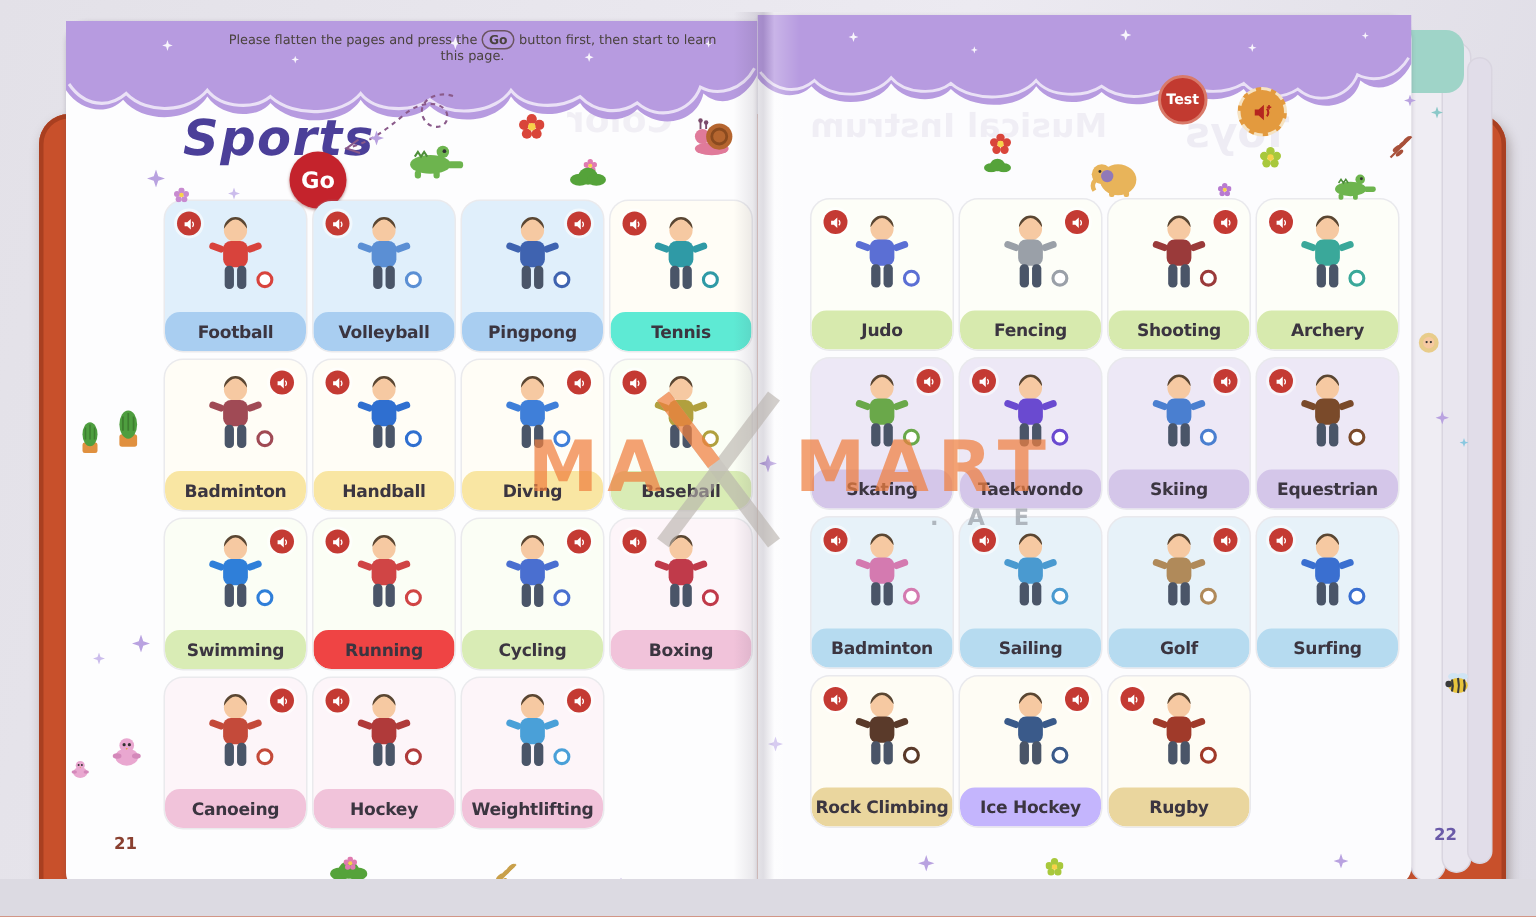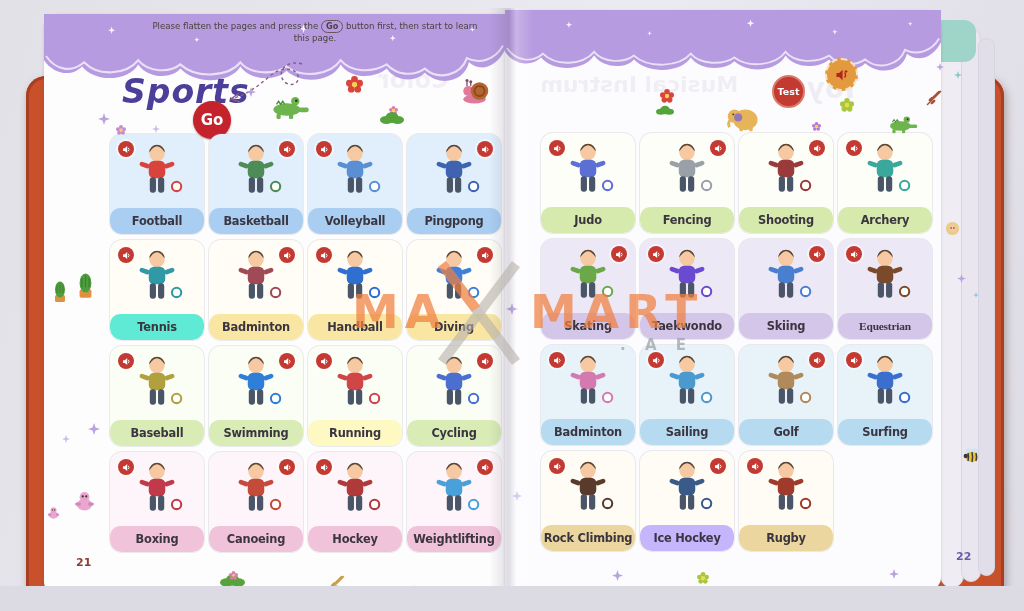--- a/index.html
+++ b/index.html
@@ -15,21 +15,21 @@
   #pages-left{left:44px;top:14px;width:461px;height:578px;background:#fdfdfe;border-radius:14px 4px 4px 10px;box-shadow:0 1px 3px rgba(80,70,90,.25);}
   #pages-right{left:505px;top:10px;width:436px;height:580px;background:#fcfcfe;border-radius:4px 16px 12px 4px;box-shadow:0 1px 3px rgba(80,70,90,.2);}
   #gutter{left:489px;top:8px;width:44px;height:584px;z-index:40;pointer-events:none;
     background:linear-gradient(90deg,rgba(70,60,85,0) 0%,rgba(70,60,85,.16) 45%,rgba(255,255,255,.25) 62%,rgba(70,60,85,0) 100%);}
   
   #instruction{left:150px;top:20px;width:330px;z-index:12;font-size:8.6px;color:#4a423e;text-align:center;}
   .go-chip{display:inline-block;border:1px solid #6a5460;border-radius:8px;padding:0 4px;font-weight:bold;font-size:8.2px;color:#4a423e;line-height:11px;}
   #page-title{left:122px;top:72px;z-index:12;font-size:33px;font-weight:bold;font-style:italic;color:#4b3f99;letter-spacing:1px;text-shadow:0 1px 0 rgba(255,255,255,.6);}
   .round-btn{z-index:13;border-radius:50%;display:flex;align-items:center;justify-content:center;color:#fff;font-weight:bold;cursor:pointer;}
   #go-button{left:193px;top:101px;width:38px;height:38px;background:#c4232c;font-size:15px;box-shadow:0 1px 2px rgba(120,30,30,.5);}
-  #test-button{left:772px;top:75px;width:29px;height:29px;background:#c23a30;font-size:9.5px;border:2px solid #d97a6a;}
+  #test-button{left:772px;top:50px;width:29px;height:29px;background:#c23a30;font-size:9.5px;border:2px solid #d97a6a;}
   #sound-button{left:825px;top:58px;width:29px;height:29px;background:#e39a3e;border:2px dashed #f6e3c2;}
   
   .grid{display:grid;grid-template-columns:repeat(4,94px);grid-auto-rows:100px;gap:6px 5px;z-index:20;}
   .card{position:relative;border-radius:12px;box-shadow:0 0 0 1px rgba(150,150,160,.18);overflow:hidden;cursor:pointer;}
   .illus{position:absolute;left:14px;top:6px;width:66px;height:62px;}
   .spk{position:absolute;top:7px;width:16px;height:16px;border-radius:50%;background:#c43a33;display:flex;align-items:center;justify-content:center;box-shadow:0 0 0 2px rgba(255,255,255,.55);}
   .spk.left{left:8px}.spk.right{right:8px}
   .label{position:absolute;left:0;bottom:0;width:100%;height:26px;line-height:26px;text-align:center;
     font-size:11.4px;font-weight:bold;color:#3b3540;letter-spacing:-.2px;border-radius:10px 10px 12px 12px;}
   .pagenum{z-index:25;font-size:11px;font-weight:bold;}
@@ -121,39 +121,20 @@
   <path d="M3 6 v4 h2.6 L9 13 V3 L5.6 6 Z" fill="#fff"></path>
   <path d="M10.5 5.5 a3.5 3.5 0 0 1 0 5" stroke="#fff" fill="none" stroke-width="1.3"></path>
           </svg>
         </div>
         <div class="label" style="background:#a9cef1">Football</div>
       </div>
       <div class="card" style="background: rgb(224, 239, 251);">
         <div class="illus"><svg viewBox="0 0 64 60" width="100%" height="100%">
     <circle cx="32" cy="13" r="7.5" fill="#f6c9a2"></circle>
     <path d="M24.5 12 a7.5 7.5 0 0 1 15 0 q-4-6 -7.5-6 t-7.5 6z" fill="#5a4632"></path>
-    <rect x="24" y="20" width="16" height="17" rx="5" fill="#4d8b57"></rect>
-    <rect x="15" y="22" width="10" height="4.5" rx="2.2" fill="#4d8b57" transform="rotate(20 20 24)"></rect>
-    <rect x="39" y="22" width="10" height="4.5" rx="2.2" fill="#4d8b57" transform="rotate(-20 44 24)"></rect>
-    <rect x="25" y="36" width="6" height="15" rx="2.8" fill="#4a5568"></rect>
-    <rect x="33" y="36" width="6" height="15" rx="2.8" fill="#4a5568"></rect>
-    <circle cx="51" cy="45" r="4.5" fill="#fff" stroke="#4d8b57" stroke-width="2"></circle>
-  </svg></div>
-        <div class="spk right">
-          <svg viewBox="0 0 16 16" width="11" height="11">
-  <path d="M3 6 v4 h2.6 L9 13 V3 L5.6 6 Z" fill="#fff"></path>
-  <path d="M10.5 5.5 a3.5 3.5 0 0 1 0 5" stroke="#fff" fill="none" stroke-width="1.3"></path>
-          </svg>
-        </div>
-        <div class="label" style="background:#a9cef1">Basketball</div>
-      </div>
-      <div class="card" style="background: rgb(224, 239, 251);">
-        <div class="illus"><svg viewBox="0 0 64 60" width="100%" height="100%">
-    <circle cx="32" cy="13" r="7.5" fill="#f6c9a2"></circle>
-    <path d="M24.5 12 a7.5 7.5 0 0 1 15 0 q-4-6 -7.5-6 t-7.5 6z" fill="#5a4632"></path>
     <rect x="24" y="20" width="16" height="17" rx="5" fill="#5b8fd4"></rect>
     <rect x="15" y="22" width="10" height="4.5" rx="2.2" fill="#5b8fd4" transform="rotate(20 20 24)"></rect>
     <rect x="39" y="22" width="10" height="4.5" rx="2.2" fill="#5b8fd4" transform="rotate(-20 44 24)"></rect>
     <rect x="25" y="36" width="6" height="15" rx="2.8" fill="#4a5568"></rect>
     <rect x="33" y="36" width="6" height="15" rx="2.8" fill="#4a5568"></rect>
     <circle cx="51" cy="45" r="4.5" fill="#fff" stroke="#5b8fd4" stroke-width="2"></circle>
   </svg></div>
         <div class="spk left">
           <svg viewBox="0 0 16 16" width="11" height="11">
   <path d="M3 6 v4 h2.6 L9 13 V3 L5.6 6 Z" fill="#fff"></path>
@@ -305,21 +286,21 @@
     <rect x="25" y="36" width="6" height="15" rx="2.8" fill="#4a5568"></rect>
     <rect x="33" y="36" width="6" height="15" rx="2.8" fill="#4a5568"></rect>
     <circle cx="51" cy="45" r="4.5" fill="#fff" stroke="#d04545" stroke-width="2"></circle>
   </svg></div>
         <div class="spk left">
           <svg viewBox="0 0 16 16" width="11" height="11">
   <path d="M3 6 v4 h2.6 L9 13 V3 L5.6 6 Z" fill="#fff"></path>
   <path d="M10.5 5.5 a3.5 3.5 0 0 1 0 5" stroke="#fff" fill="none" stroke-width="1.3"></path>
           </svg>
         </div>
-        <div class="label" style="background:#fef9c3">Running</div>
+        <div class="label" style="background:#ef4444">Running</div>
       </div>
       <div class="card" style="background: rgb(251, 254, 245);">
         <div class="illus"><svg viewBox="0 0 64 60" width="100%" height="100%">
     <circle cx="32" cy="13" r="7.5" fill="#f6c9a2"></circle>
     <path d="M24.5 12 a7.5 7.5 0 0 1 15 0 q-4-6 -7.5-6 t-7.5 6z" fill="#5a4632"></path>
     <rect x="24" y="20" width="16" height="17" rx="5" fill="#4a6fd0"></rect>
     <rect x="15" y="22" width="10" height="4.5" rx="2.2" fill="#4a6fd0" transform="rotate(20 20 24)"></rect>
     <rect x="39" y="22" width="10" height="4.5" rx="2.2" fill="#4a6fd0" transform="rotate(-20 44 24)"></rect>
     <rect x="25" y="36" width="6" height="15" rx="2.8" fill="#4a5568"></rect>
     <rect x="33" y="36" width="6" height="15" rx="2.8" fill="#4a5568"></rect>
@@ -537,21 +518,21 @@
     <circle cx="51" cy="45" r="4.5" fill="#fff" stroke="#4a7fd0" stroke-width="2"></circle>
   </svg></div>
         <div class="spk right">
           <svg viewBox="0 0 16 16" width="11" height="11">
   <path d="M3 6 v4 h2.6 L9 13 V3 L5.6 6 Z" fill="#fff"></path>
   <path d="M10.5 5.5 a3.5 3.5 0 0 1 0 5" stroke="#fff" fill="none" stroke-width="1.3"></path>
           </svg>
         </div>
         <div class="label" style="background:#d4c6e9">Skiing</div>
       </div>
-      <div class="card" style="background: rgb(237, 232, 246); font-family: Liberation Serif, serif;">
+      <div class="card" style="background: rgb(237, 232, 246);">
         <div class="illus"><svg viewBox="0 0 64 60" width="100%" height="100%">
     <circle cx="32" cy="13" r="7.5" fill="#f6c9a2"></circle>
     <path d="M24.5 12 a7.5 7.5 0 0 1 15 0 q-4-6 -7.5-6 t-7.5 6z" fill="#5a4632"></path>
     <rect x="24" y="20" width="16" height="17" rx="5" fill="#7a4a2a"></rect>
     <rect x="15" y="22" width="10" height="4.5" rx="2.2" fill="#7a4a2a" transform="rotate(20 20 24)"></rect>
     <rect x="39" y="22" width="10" height="4.5" rx="2.2" fill="#7a4a2a" transform="rotate(-20 44 24)"></rect>
     <rect x="25" y="36" width="6" height="15" rx="2.8" fill="#4a5568"></rect>
     <rect x="33" y="36" width="6" height="15" rx="2.8" fill="#4a5568"></rect>
     <circle cx="51" cy="45" r="4.5" fill="#fff" stroke="#7a4a2a" stroke-width="2"></circle>
   </svg></div>

